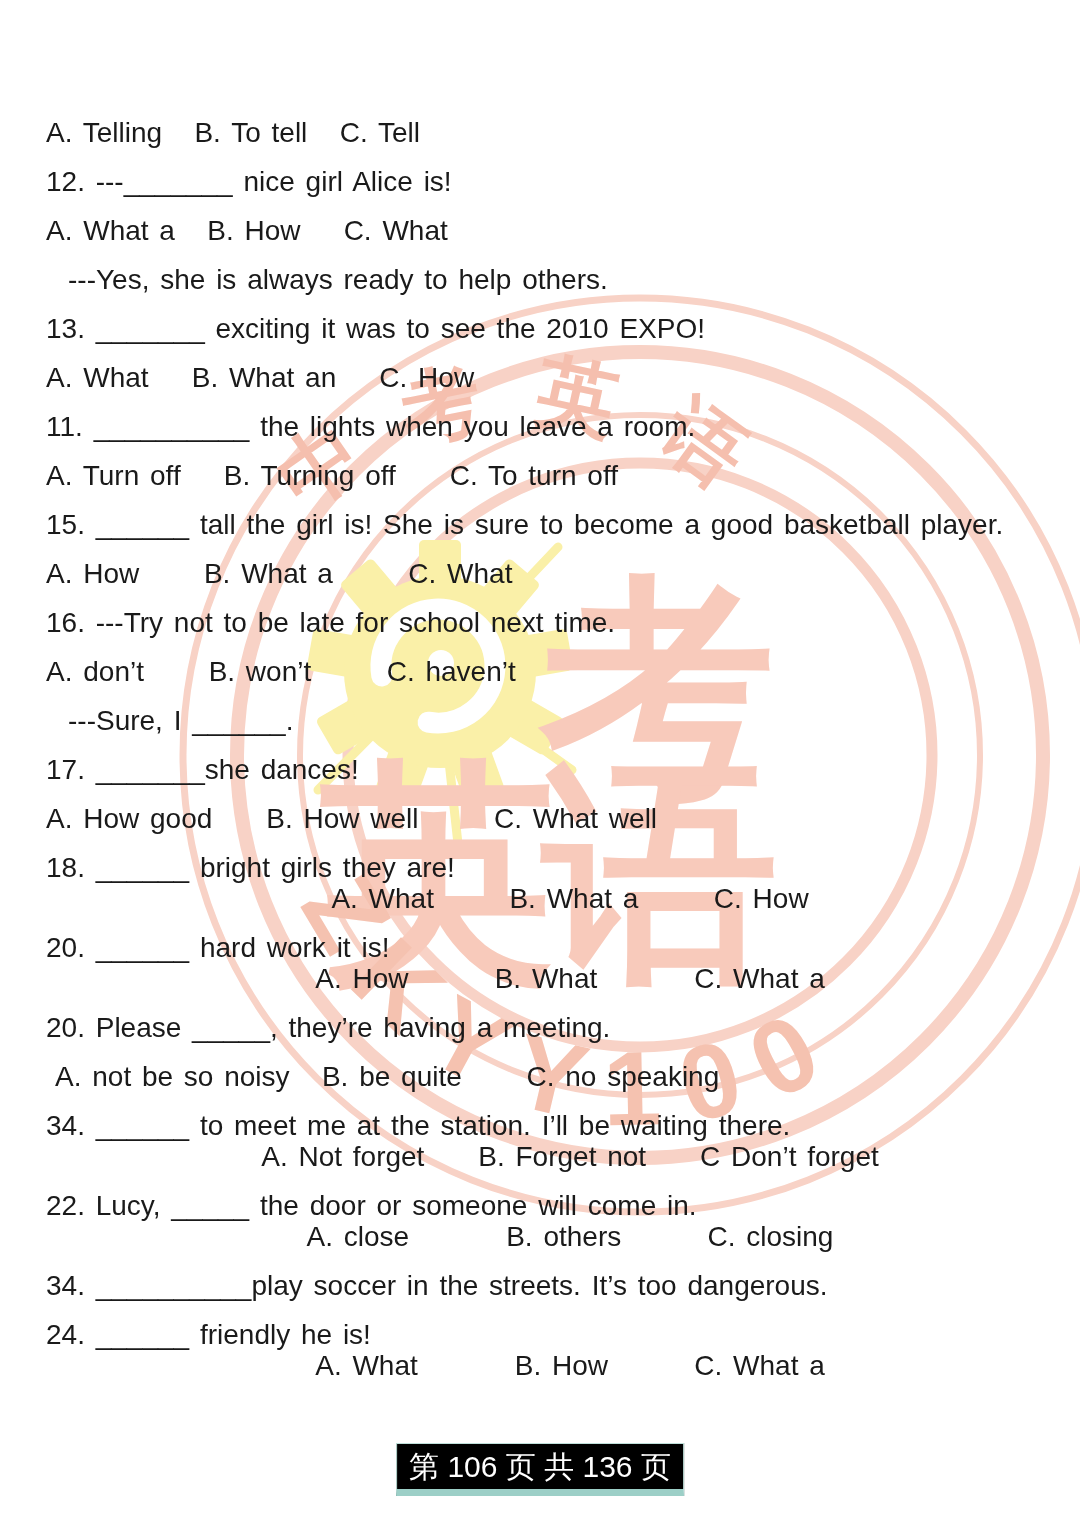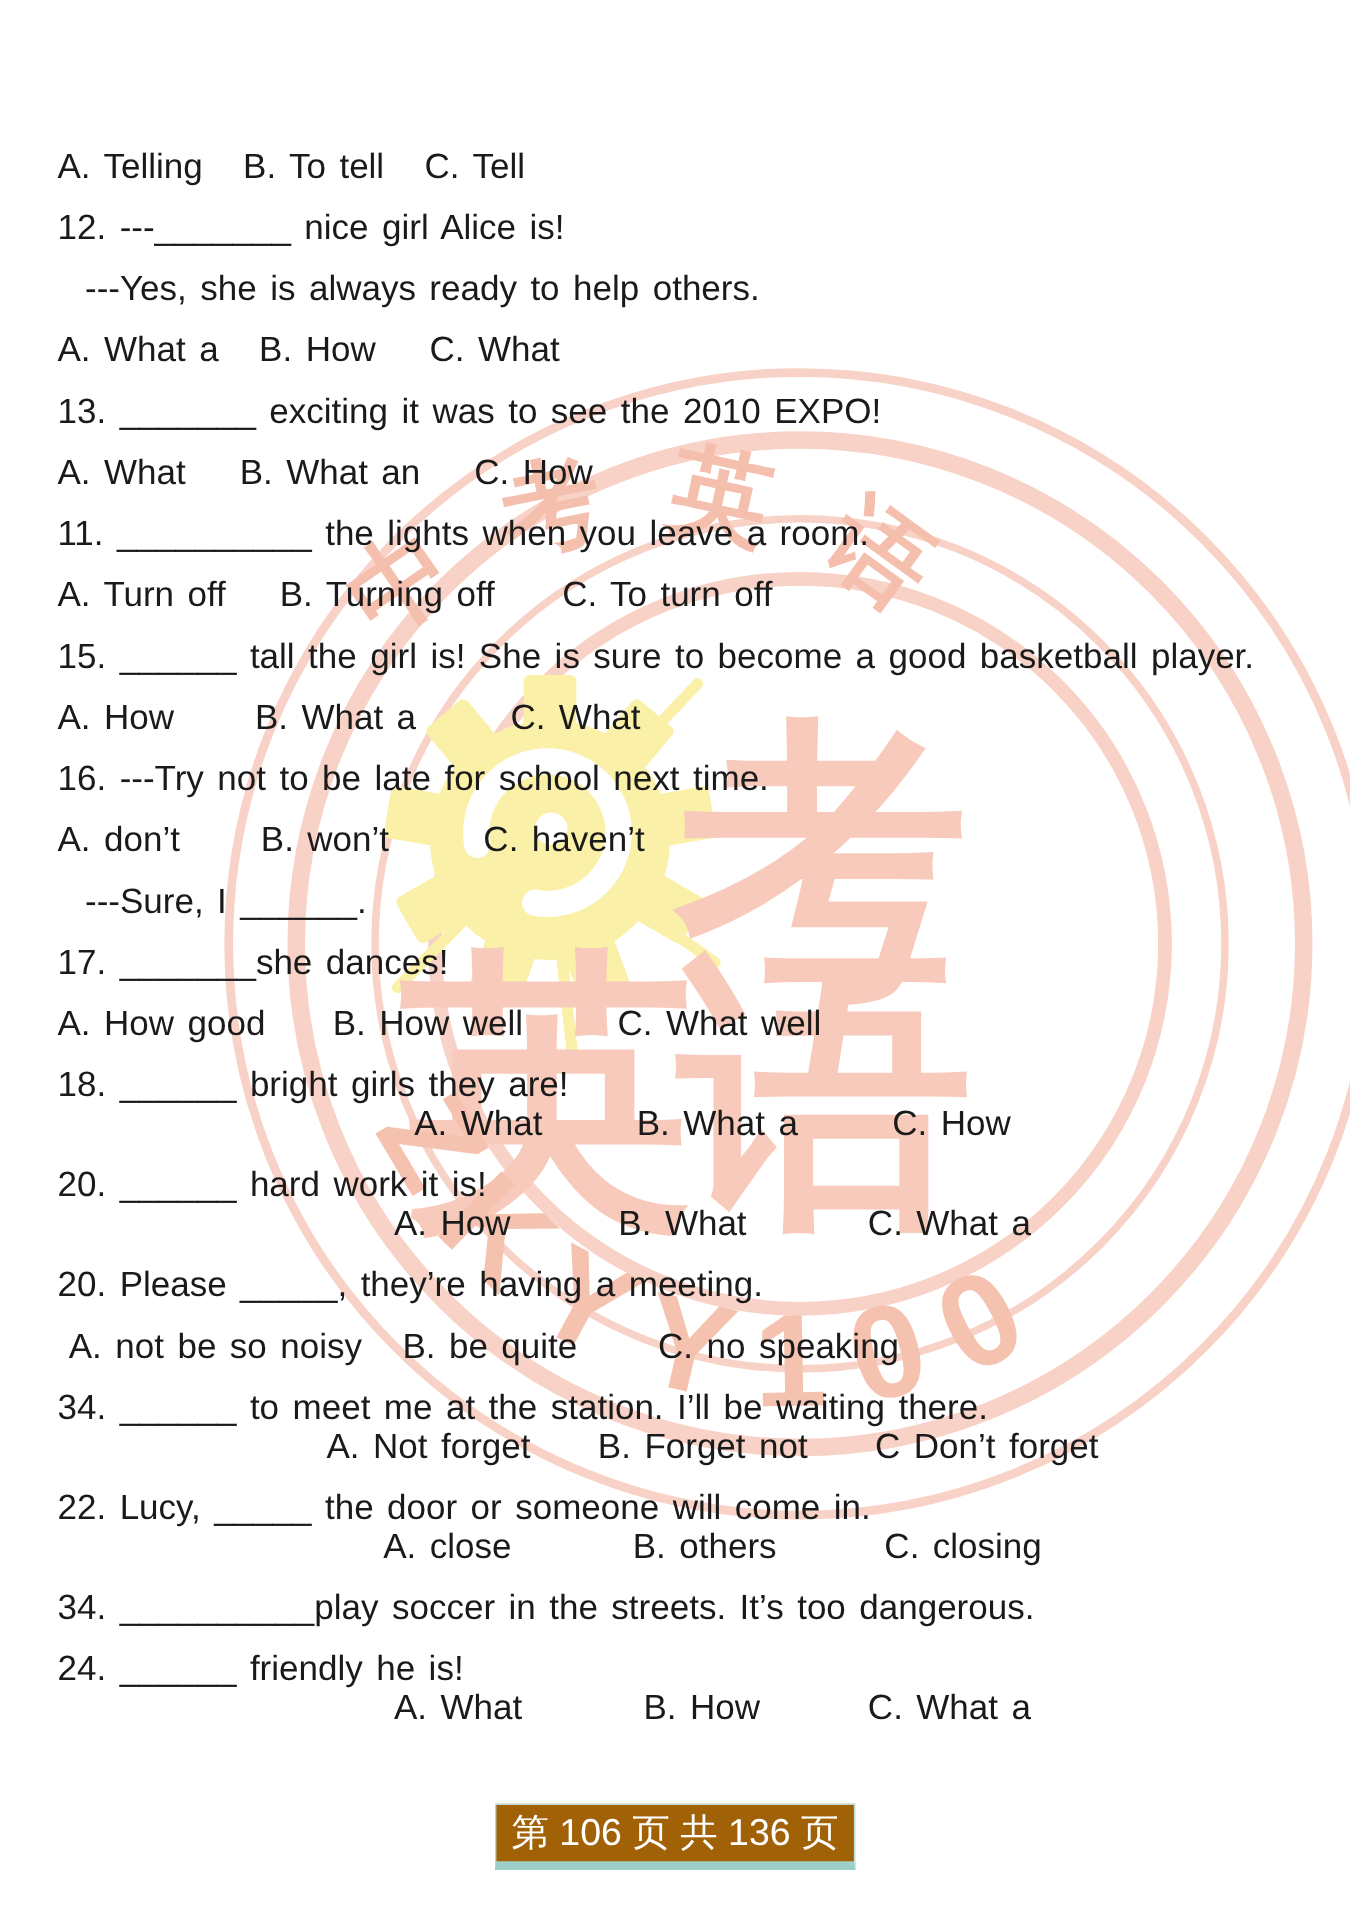--- a/index.html
+++ b/index.html
@@ -14,21 +14,21 @@
     word-spacing:3px;margin-top:19px;
   }
   .content .line:first-child{margin-top:0;}
   .line.tight{margin-top:1px;text-align:center;}
   .indent-base{padding-left:46px;}
   .indent-sub{padding-left:68px;}
   .indent-opt{padding-left:60px;}
   .indent-optsm{padding-left:55px;}
   .footer{
     position:absolute;left:50%;top:1443px;transform:translateX(-50%);z-index:2;
-    background:#a16207;color:#ffffff;font-size:30px;line-height:45px;
+    background:#000000;color:#ffffff;font-size:30px;line-height:45px;
     padding:0 12px;white-space:pre;border:1px solid #bfe0da;
     border-bottom:7px solid #9ccfc7;
   }
   .wm-row-text{font-size:80px;font-weight:bold;letter-spacing:45px;fill:#f5bfae;}
   .wm-big{font-weight:bold;fill:#f8cabb;}
   .wm-arc{font-size:105px;font-weight:bold;letter-spacing:28px;fill:#f5c2b0;}
 </style>
 </head>
 <body>
 
@@ -80,22 +80,22 @@
     <text class="wm-big" x="320" y="955" font-size="235" letter-spacing="-12">英语</text>
 
     <text class="wm-arc">
       <textPath href="#bottomArc" startOffset="55">ZKYY100</textPath>
     </text>
   </svg>
 
   <main class="content">
       <div class="line indent-base">A. Telling   B. To tell   C. Tell</div>
       <div class="line indent-base">12. ---_______ nice girl Alice is!</div>
+      <div class="line indent-base">A. What a   B. How    C. What</div>
       <div class="line indent-sub">---Yes, she is always ready to help others.</div>
-      <div class="line indent-base">A. What a   B. How    C. What</div>
       <div class="line indent-base">13. _______ exciting it was to see the 2010 EXPO!</div>
       <div class="line indent-base">A. What    B. What an    C. How</div>
       <div class="line indent-base">11. __________ the lights when you leave a room.</div>
       <div class="line indent-base">A. Turn off    B. Turning off     C. To turn off</div>
       <div class="line indent-base">15. ______ tall the girl is! She is sure to become a good basketball player.</div>
       <div class="line indent-base">A. How      B. What a       C. What</div>
       <div class="line indent-base">16. ---Try not to be late for school next time.</div>
       <div class="line indent-base">A. don’t      B. won’t       C. haven’t</div>
       <div class="line indent-sub">---Sure, I ______.</div>
       <div class="line indent-base">17. _______she dances!</div>

